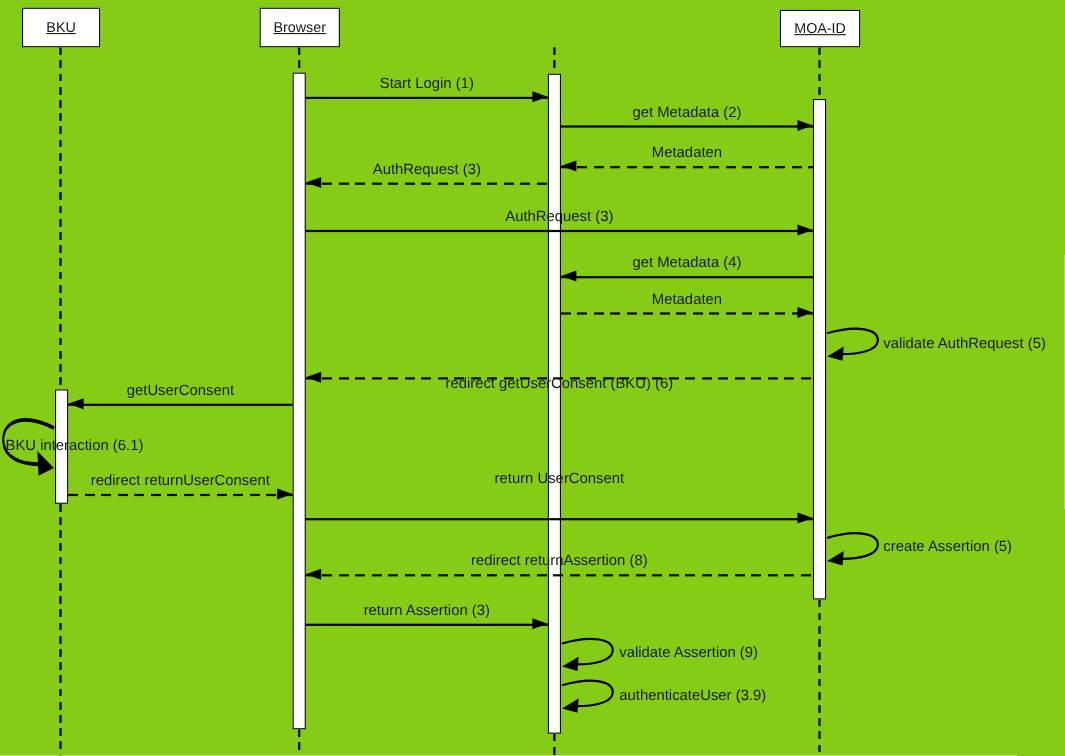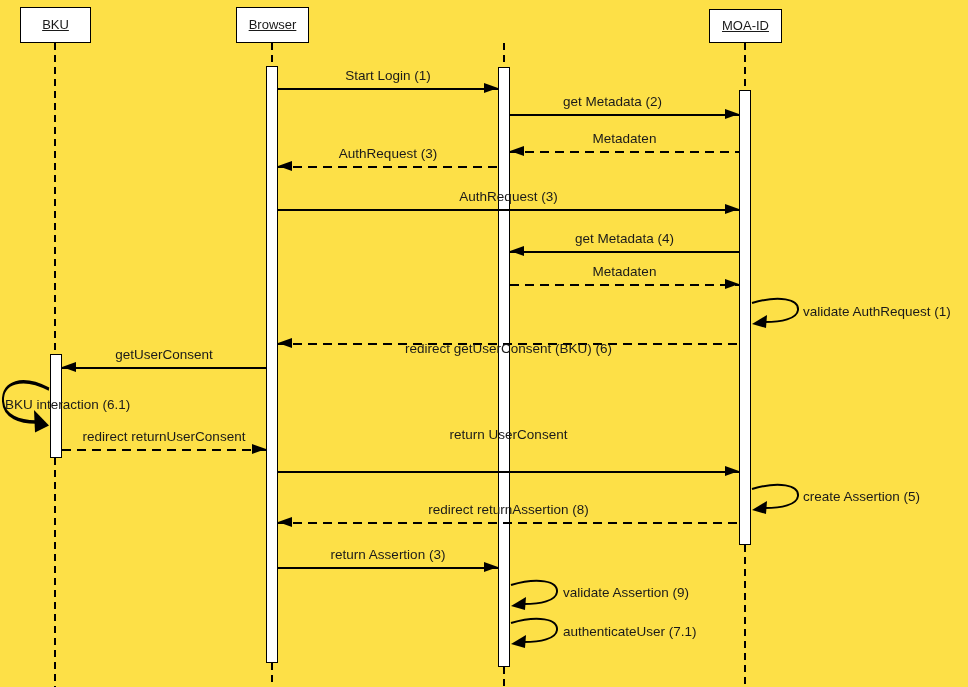--- a/index.html
+++ b/index.html
@@ -1,17 +1,17 @@
 <!DOCTYPE html>
 <html><head>
 <meta charset="utf-8">
 <style>
   html,body{margin:0;padding:0;background:#ffffff;}
   #stage{
-    position:relative;width:968px;height:687px;background:#fde047;overflow:hidden;
+    position:relative;width:968px;height:687px;background:#84cc16;overflow:hidden;
     font-family:"Liberation Sans",sans-serif;color:#1a1a1a;
   }
   .actor{
     position:absolute;border:1.6px solid #000;background:#fff;box-sizing:border-box;
     display:flex;flex-direction:column;align-items:center;justify-content:center;
     font-size:13px;line-height:16px;text-align:center;z-index:4;
   }
   .actor .t{text-decoration:underline;white-space:nowrap;}
   .lifeline{
     position:absolute;width:2px;
@@ -71,21 +71,21 @@
     <span class="t">MOA-ID</span>
   </div>
 
   <div>
     <div class="lbl" style="left:278px;top:67px;width:220px">Start Login (1)</div>
     <div class="mline solid" style="left:278px;top:88px;width:220px"></div>
     <div class="head right" style="left:484px;top:83px"></div>
   </div>
 
   <div>
-    <div class="lbl" style="left:498px;top:93px;width:229px">get Metadata (2)</div>
+    <div class="lbl" style="left:510px;top:93px;width:229px">get Metadata (2)</div>
     <div class="mline solid" style="left:510px;top:114px;width:229px"></div>
     <div class="head right" style="left:725px;top:109px"></div>
   </div>
 
   <div>
     <div class="lbl" style="left:510px;top:130px;width:229px">Metadaten</div>
     <div class="mline dash" style="left:510px;top:151px;width:229px"></div>
     <div class="head left" style="left:510px;top:146px"></div>
   </div>
 
@@ -111,21 +111,21 @@
     <div class="lbl" style="left:510px;top:263px;width:229px">Metadaten</div>
     <div class="mline dash" style="left:510px;top:284px;width:229px"></div>
     <div class="head right" style="left:725px;top:279px"></div>
   </div>
 
   <div>
     <svg class="loop" style="left:751px;top:296px" width="50" height="30" viewBox="0 0 50 30" preserveAspectRatio="none">
       <path d="M1,7 C28,-1 48,3 47,14 C46,23 30,26 14,26" fill="none" stroke="#000" stroke-width="2"></path>
       <polygon points="1,28 16,19 15,32" fill="#000"></polygon>
     </svg>
-    <div class="lbl alignleft" style="left:803px;top:303px;width:165px">validate AuthRequest (1)</div>
+    <div class="lbl alignleft" style="left:803px;top:303px;width:165px">validate AuthRequest (5)</div>
   </div>
 
   <div>
     <div class="lbl" style="left:278px;top:340px;width:461px">redirect getUserConsent (BKU) (6)</div>
     <div class="mline dash" style="left:278px;top:343px;width:461px"></div>
     <div class="head left" style="left:278px;top:338px"></div>
   </div>
 
   <div>
     <div class="lbl" style="left:62px;top:346px;width:204px">getUserConsent</div>
@@ -179,16 +179,16 @@
       <polygon points="1,28 16,19 15,32" fill="#000"></polygon>
     </svg>
     <div class="lbl alignleft" style="left:563px;top:584px;width:150px">validate Assertion (9)</div>
   </div>
 
   <div>
     <svg class="loop" style="left:510px;top:616px" width="50" height="30" viewBox="0 0 50 30" preserveAspectRatio="none">
       <path d="M1,7 C28,-1 48,3 47,14 C46,23 30,26 14,26" fill="none" stroke="#000" stroke-width="2"></path>
       <polygon points="1,28 16,19 15,32" fill="#000"></polygon>
     </svg>
-    <div class="lbl alignleft" style="left:563px;top:623px;width:160px">authenticateUser (7.1)</div>
+    <div class="lbl alignleft" style="left:563px;top:623px;width:160px">authenticateUser (3.9)</div>
   </div>
 
 </div>
 
 </body></html>

